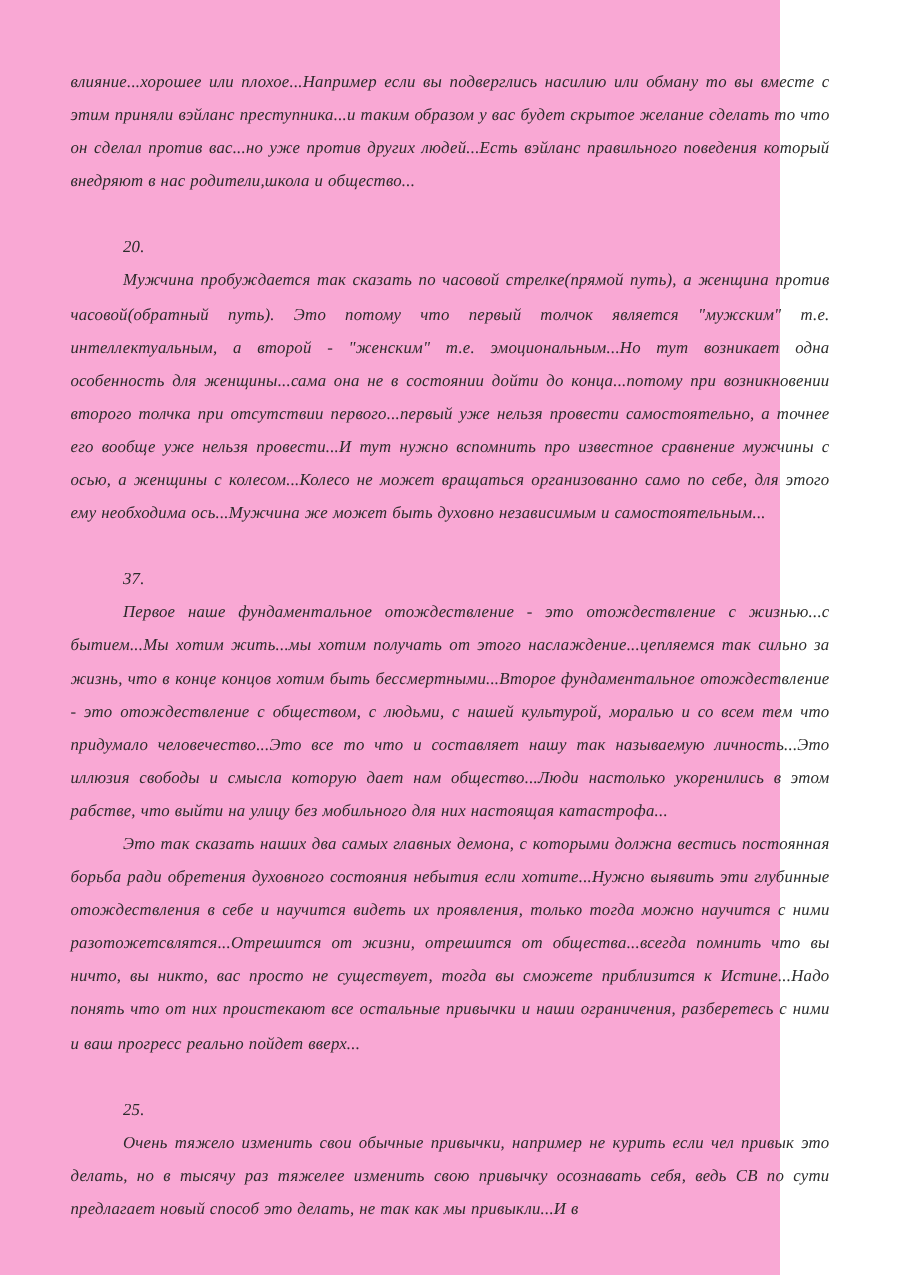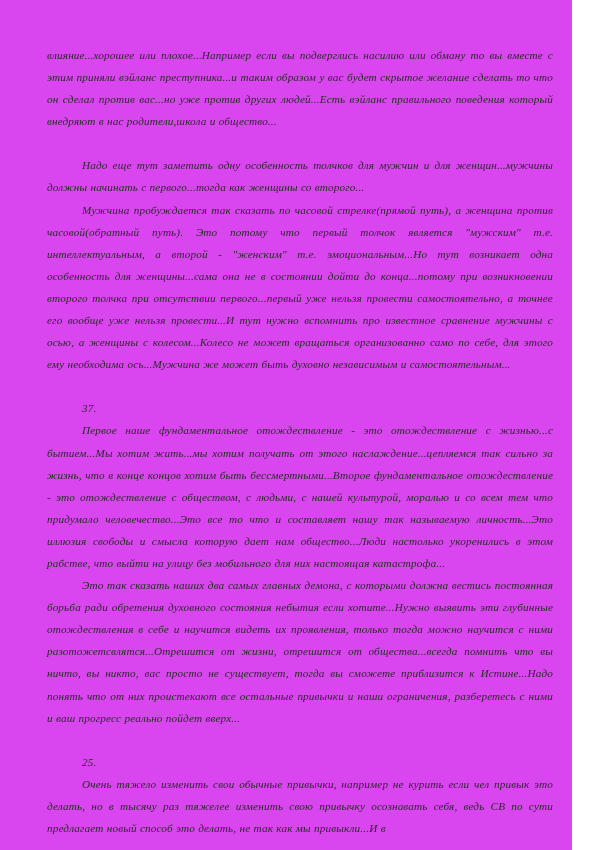--- a/index.html
+++ b/index.html
@@ -11,23 +11,23 @@
   body {
     width: 600px;
     height: 850px;
     overflow: hidden;
     font-family: "Liberation Serif", "DejaVu Serif", serif;
     color: #2b2b2b;
   }
 
   .page {
     position: relative;
-    width: 572px;
+    width: 520px;
     height: 850px;
-    background: #d946ef;
+    background: #f9a8d4;
     box-sizing: border-box;
   }
 
   .text-column {
     position: absolute;
     left: 47px;
     top: 44px;
     width: 506px;
   }
 
@@ -74,21 +74,21 @@
 </head>
 <body>
 
 <div class="page">
   <div class="text-column">
 
     <p class="para continuation">влияние...хорошее или плохое...Например если вы подверглись насилию или обману то вы вместе с этим приняли вэйланс преступника...и таким образом у вас будет скрытое желание сделать то что он сделал против вас...но уже против других людей...Есть вэйланс правильного поведения который внедряют в нас родители,школа и общество...</p>
 
     <div class="section-gap"></div>
 
-    <p class="para indent">Надо еще тут заметить одну особенность толчков для мужчин и для женщин...мужчины должны начинать с первого...тогда как женщины со второго...</p>
+    <p class="section-number">20.</p>
     <p class="para indent">Мужчина пробуждается так сказать по часовой стрелке(прямой путь), а женщина против часовой(обратный путь). Это потому что первый толчок является "мужским" т.е. интеллектуальным, а второй - "женским" т.е. эмоциональным...Но тут возникает одна особенность для женщины...сама она не в состоянии дойти до конца...потому при возникновении второго толчка при отсутствии первого...первый уже нельзя провести самостоятельно, а точнее его вообще уже нельзя провести...И тут нужно вспомнить про известное сравнение мужчины с осью, а женщины с колесом...Колесо не может вращаться организованно само по себе, для этого ему необходима ось...Мужчина же может быть духовно независимым и самостоятельным...</p>
 
     <div class="section-gap"></div>
 
     <p class="section-number">37.</p>
     <p class="para indent">Первое наше фундаментальное отождествление - это отождествление с жизнью...с бытием...Мы хотим жить...мы хотим получать от этого наслаждение...цепляемся так сильно за жизнь, что в конце концов хотим быть бессмертными...Второе фундаментальное отождествление - это отождествление с обществом, с людьми, с нашей культурой, моралью и со всем тем что придумало человечество...Это все то что и составляет нашу так называемую личность...Это иллюзия свободы и смысла которую дает нам общество...Люди настолько укоренились в этом рабстве, что выйти на улицу без мобильного для них настоящая катастрофа...</p>
     <p class="para indent">Это так сказать наших два самых главных демона, с которыми должна вестись постоянная борьба ради обретения духовного состояния небытия если хотите...Нужно выявить эти глубинные отождествления в себе и научится видеть их проявления, только тогда можно научится с ними разотожетсвлятся...Отрешится от жизни, отрешится от общества...всегда помнить что вы ничто, вы никто, вас просто не существует, тогда вы сможете приблизится к Истине...Надо понять что от них проистекают все остальные привычки и наши ограничения, разберетесь с ними и ваш прогресс реально пойдет вверх...</p>
 
     <div class="section-gap"></div>
 

